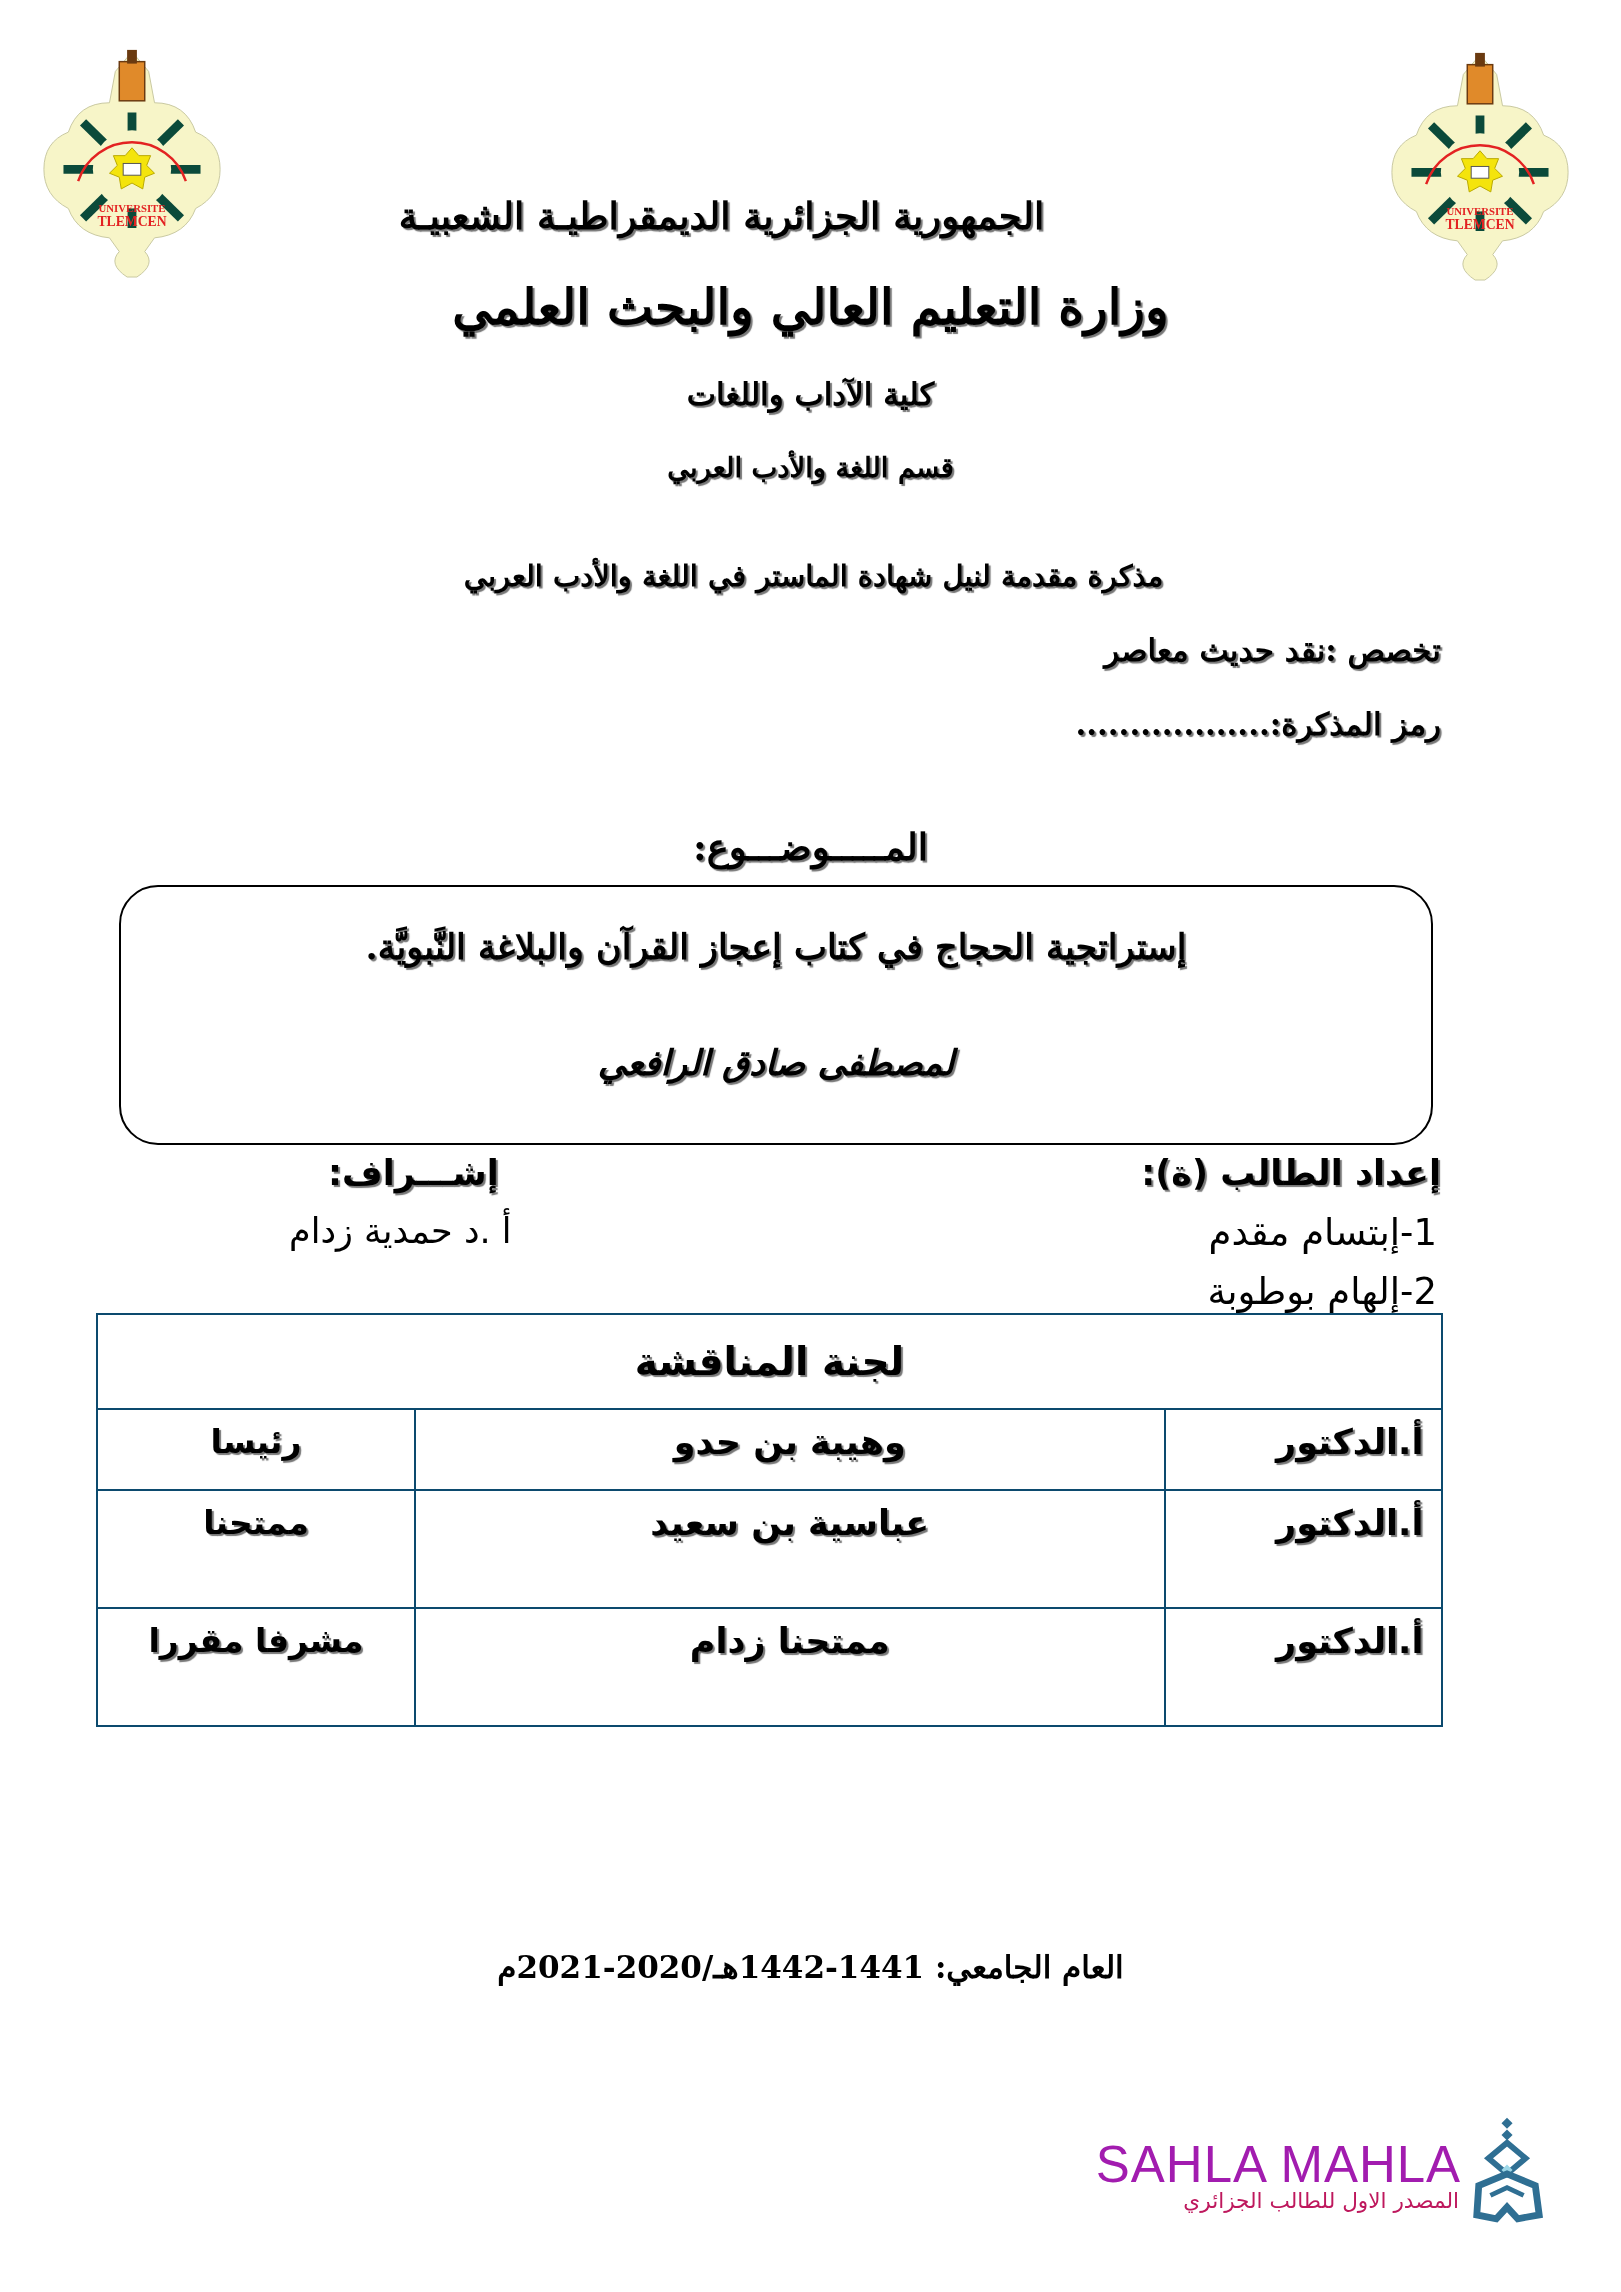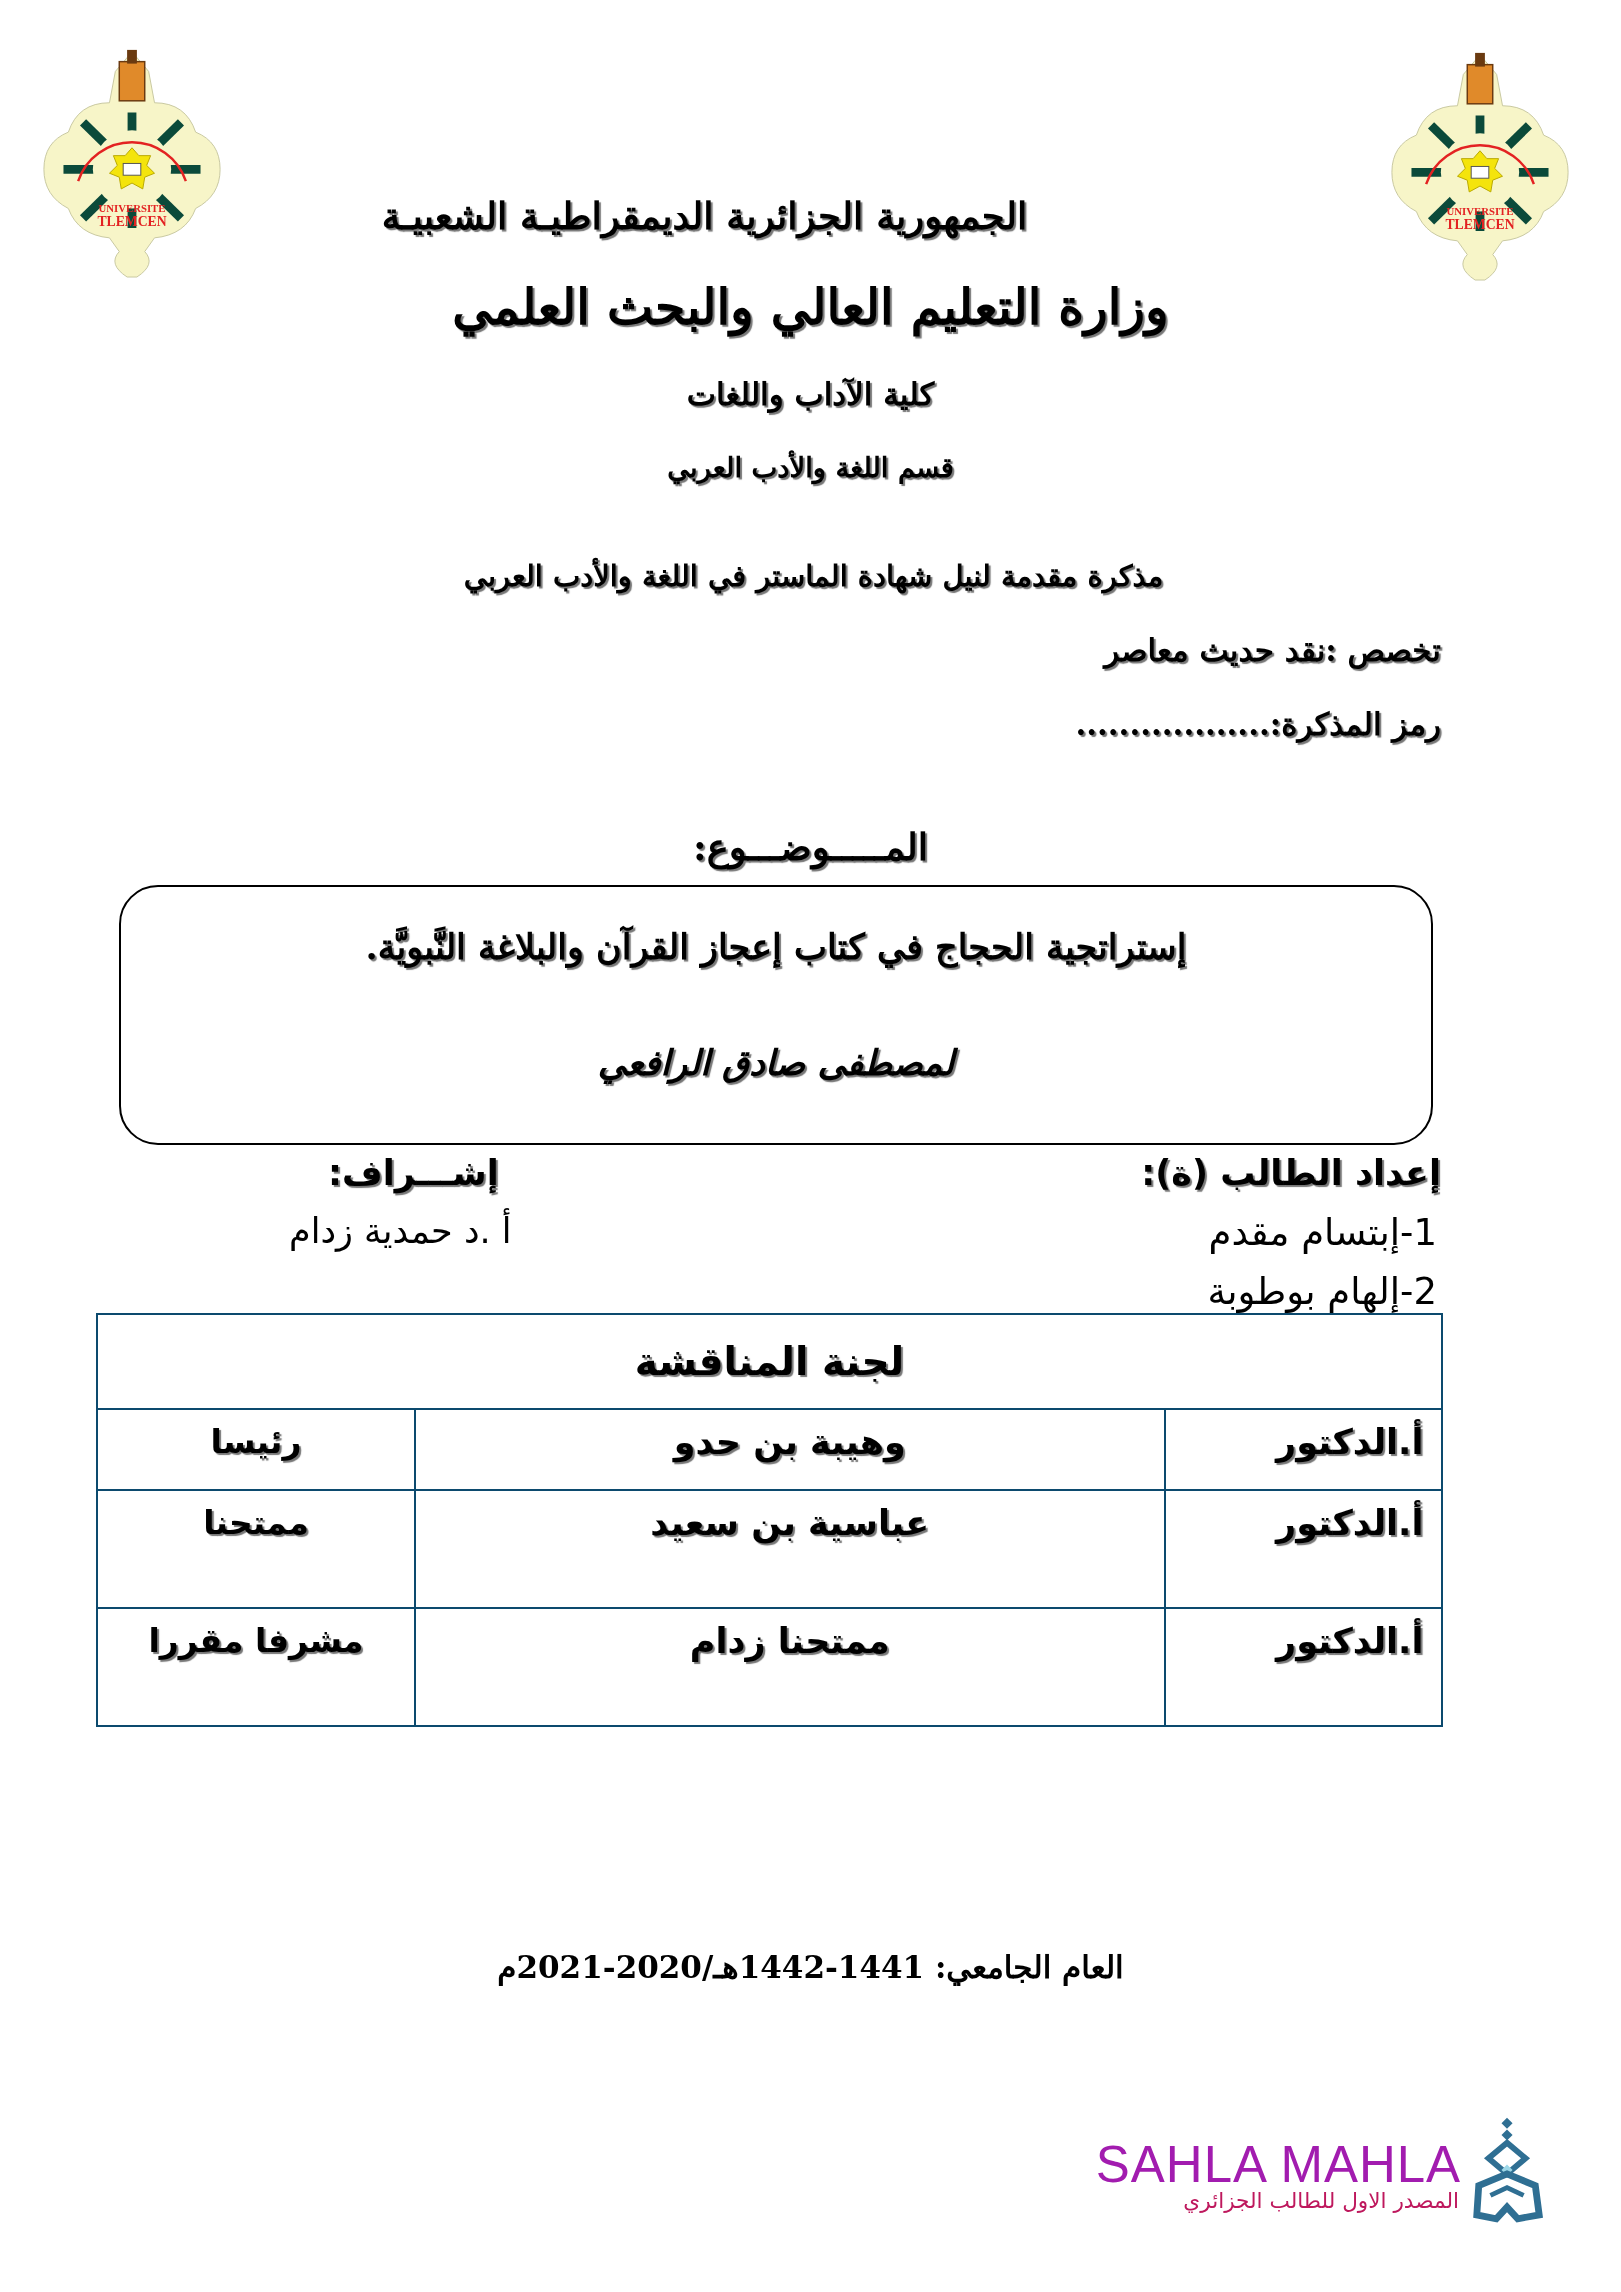--- a/index.html
+++ b/index.html
@@ -7,21 +7,21 @@
          font-family: "DejaVu Serif", "Liberation Serif", serif; color: #000; }
   .abs { position: absolute; }
   .rtl { direction: rtl; }
   .center { text-align: center; }
   .shadow { text-shadow: 2px 2px 1px #777; }
   .bold { font-weight: bold; }
   .sans { font-family: "DejaVu Sans", "Liberation Sans", sans-serif; }
 
   .logo { position: absolute; width: 186px; height: 235px; }
 
-  #l1 { top: 194px; left: 0; width: 1409px; font-size: 37px; }
+  #l1 { top: 194px; left: 17px; width: 1409px; font-size: 37px; }
   #l2 { top: 278px; left: 0; width: 1621px; font-size: 49px; }
   #l3 { top: 376px; left: 0; width: 1621px; font-size: 31px; }
   #l4 { top: 451px; left: 0; width: 1621px; font-size: 27.4px; }
   #l5 { top: 559px; left: 451px; width: 725px; font-size: 29px; text-align: center; }
   #spec { top: 632px; right: 180px; font-size: 31px; }
   #code { top: 706px; right: 180px; font-size: 31px; }
 
   #topic-label { top: 825px; left: 0; width: 1621px; font-size: 37px; }
   #topic-box { top: 885px; left: 119px; width: 1310px; height: 256px;
                border: 2px solid #000; border-radius: 39px; }

